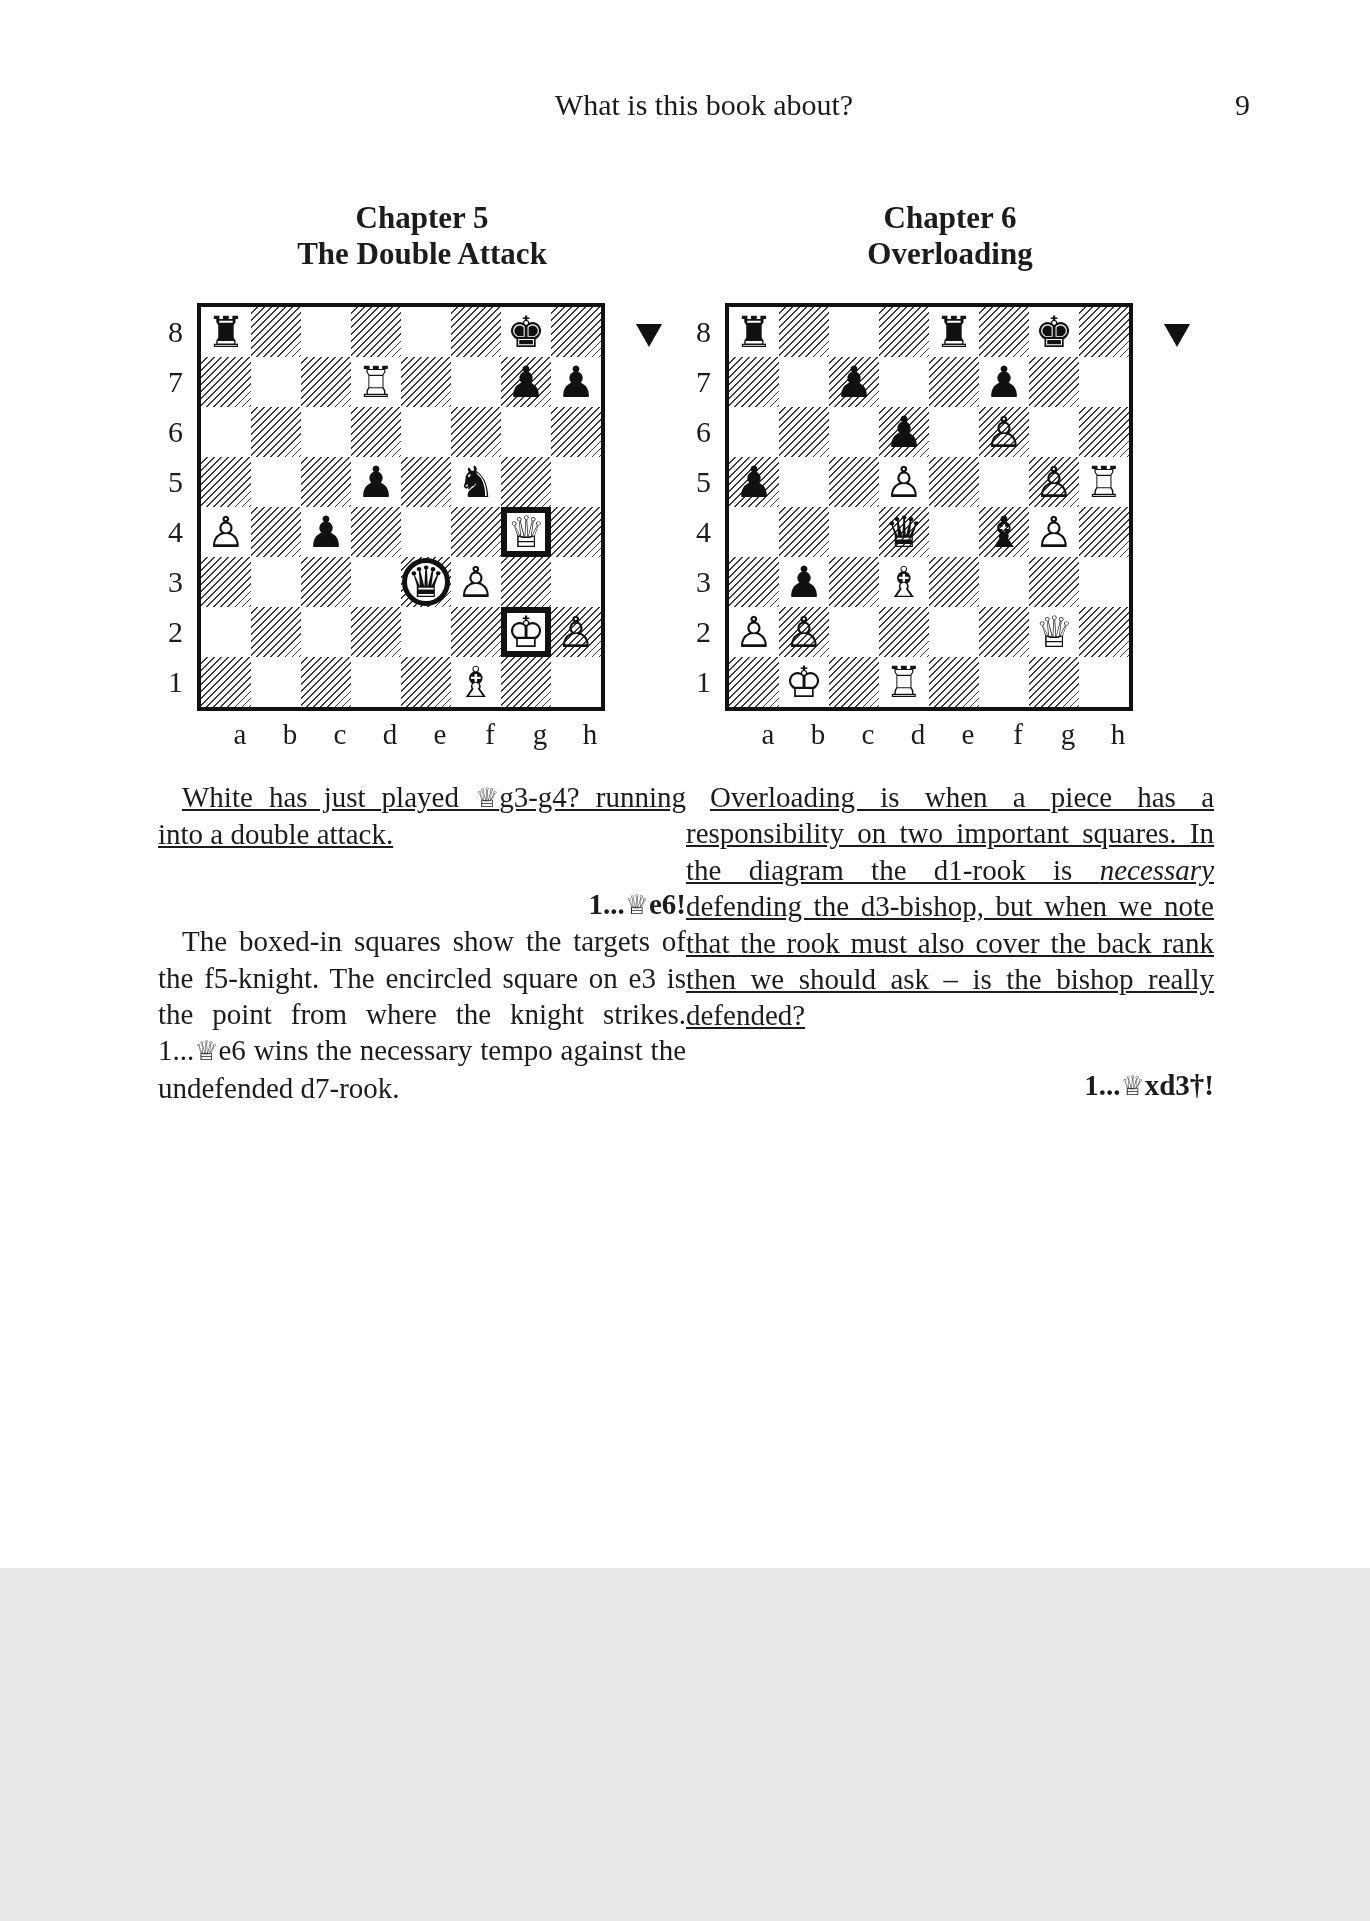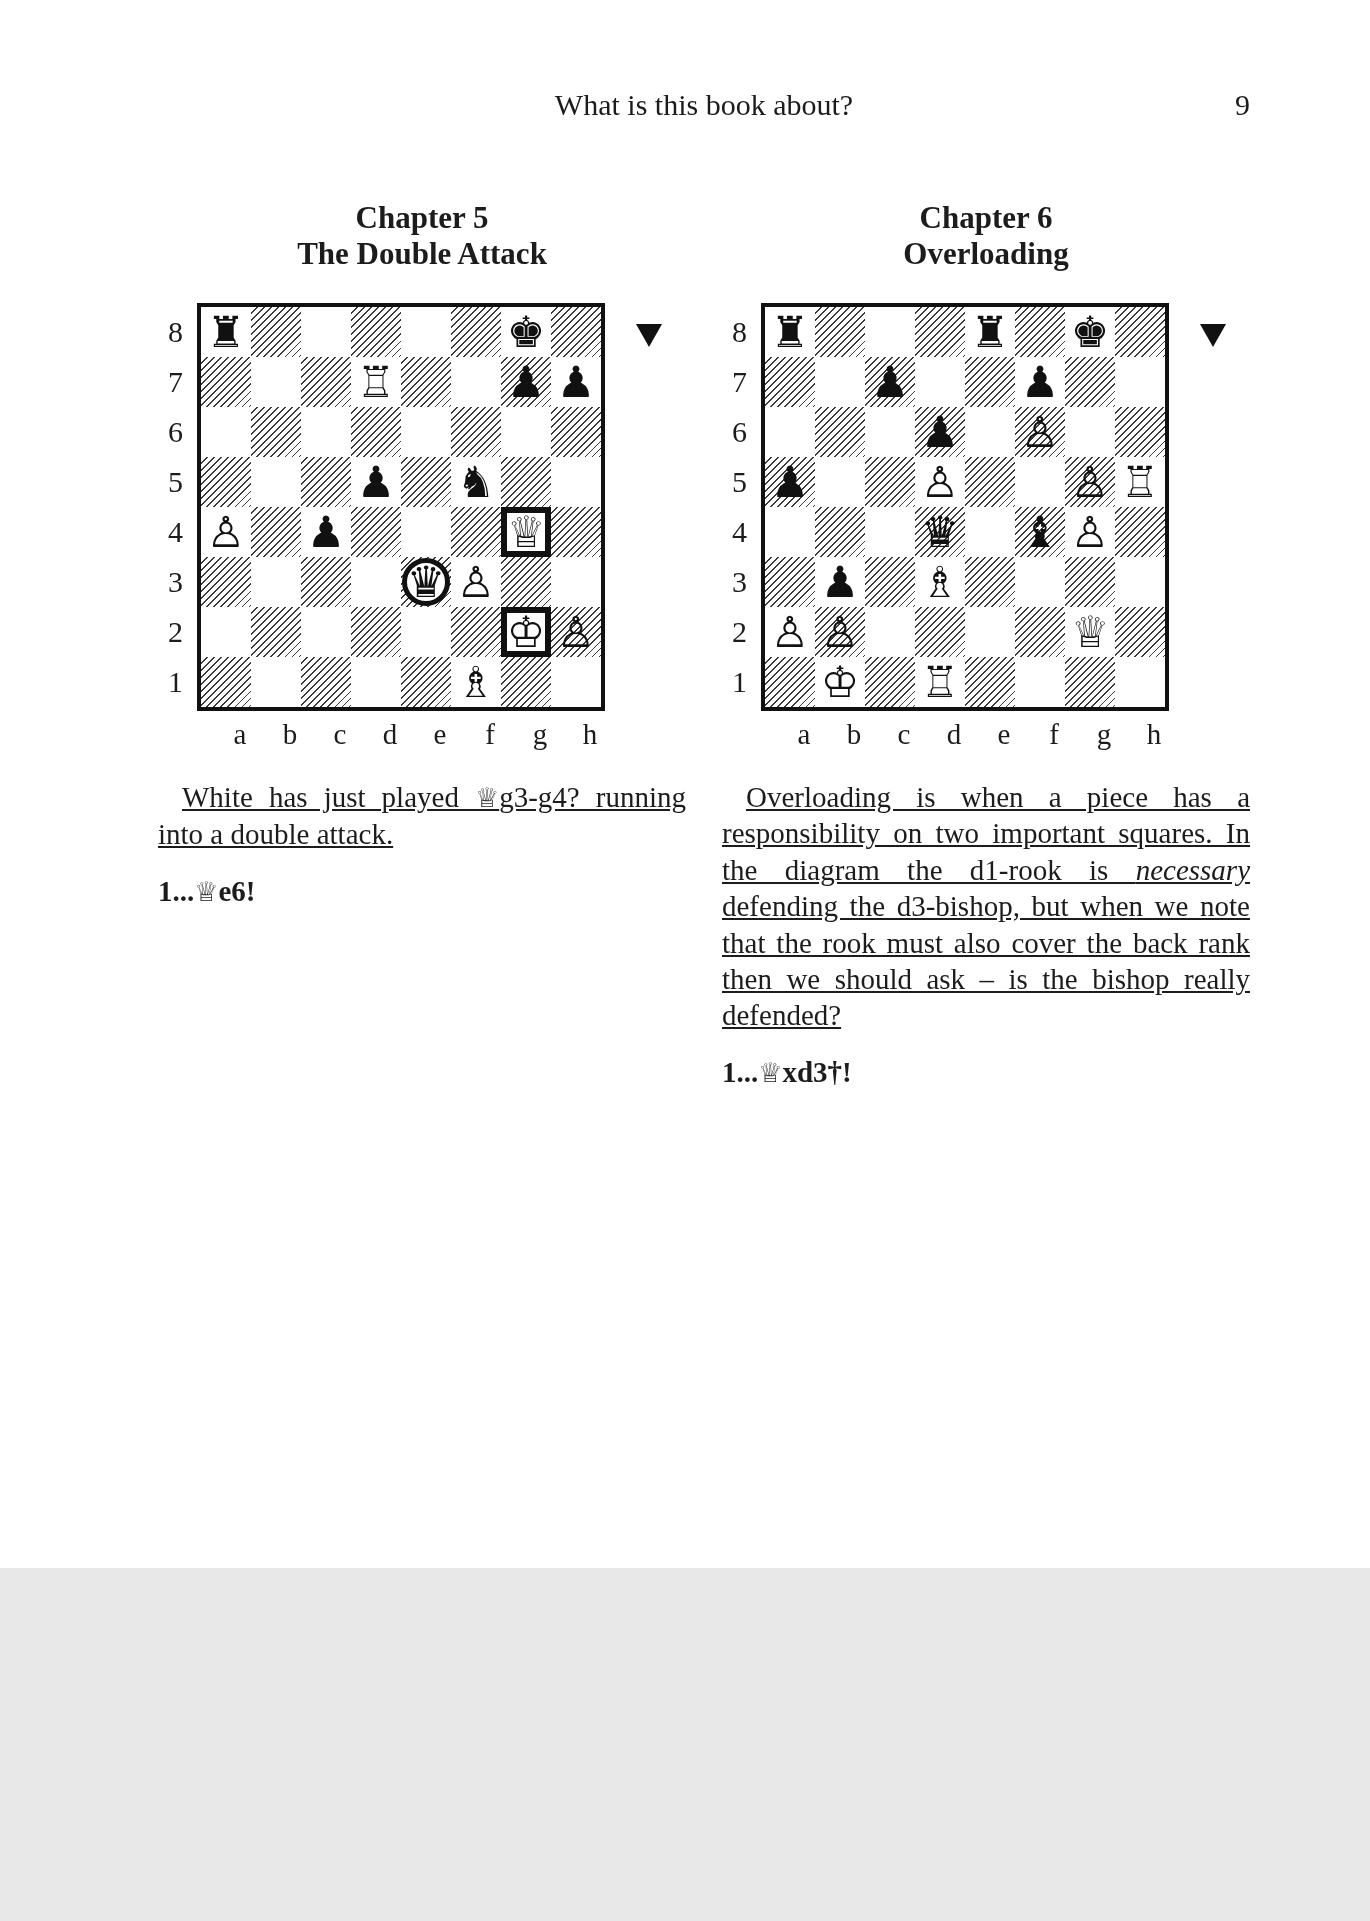--- a/index.html
+++ b/index.html
@@ -18,21 +18,21 @@
   .runhead { position:relative; height:40px; }
   .runhead-title {
     text-align:center; font-size:30px; line-height:38px;
   }
   .pageno {
     position:absolute; right:0; top:0;
     font-size:30px; line-height:38px;
   }
 
   
-  .columns { display:flex; gap:36px; margin-top:74px; }
+  .columns { display:flex; margin-top:74px; }
   .col { width:528px; }
 
   .chap-label, .chap-title {
     text-align:center; font-weight:bold; font-size:31px; line-height:36px;
   }
 
   
   .diagram { position:relative; margin-top:31px; }
   .board-row { display:flex; }
   .ranks { width:39px; padding-right:14px; padding-top:4px; }
@@ -70,21 +70,21 @@
     border-right:13px solid transparent;
     border-top:23px solid #111;
   }
 
   
   .body-p {
     font-size:29px; line-height:36.4px; text-align:justify; margin-top:0;
   }
   .body-p.indent { text-indent:24px; }
   .body-p.gap { margin-top:33px; }
-  .move-line { font-weight:bold; font-size:29px; line-height:36.4px; margin-top:20px; }
+  .move-line { font-weight:bold; font-size:29px; line-height:36.4px; margin-top:33px;text-align:right; }
   .first-text { margin-top:28px;text-decoration:underline; }
   .fig { font-family:"DejaVu Sans", sans-serif; font-size:0.93em; }
   .it { font-style:italic; }
 </style>
 </head>
 <body>
 
 <div class="page">
   <div class="content">
 
@@ -218,20 +218,21 @@
               <div class="file-label">g</div>
               <div class="file-label">h</div>
             </div>
           <div class="to-move"></div>
         </div>
 
         <p class="body-p indent first-text"><span>White has just played </span><span class="fig">♕</span><span>g3-g4? running into a double attack.</span></p>
 
         <p class="move-line"><span>1...</span><span class="fig">♕</span><span>e6!</span></p>
 
+        <p class="body-p indent"><span>The boxed-in squares show the targets of the f5-knight. The encircled square on e3 is the point from where the knight strikes. 1...</span><span class="fig">♕</span><span>e6 wins the necessary tempo against the undefended d7-rook.</span></p>
 
       </section>
 
       <section class="col">
         <div class="chap-label">Chapter 6</div>
         <div class="chap-title">Overloading</div>
 
         <div class="diagram">
           <div class="board-row">
             <div class="ranks">

